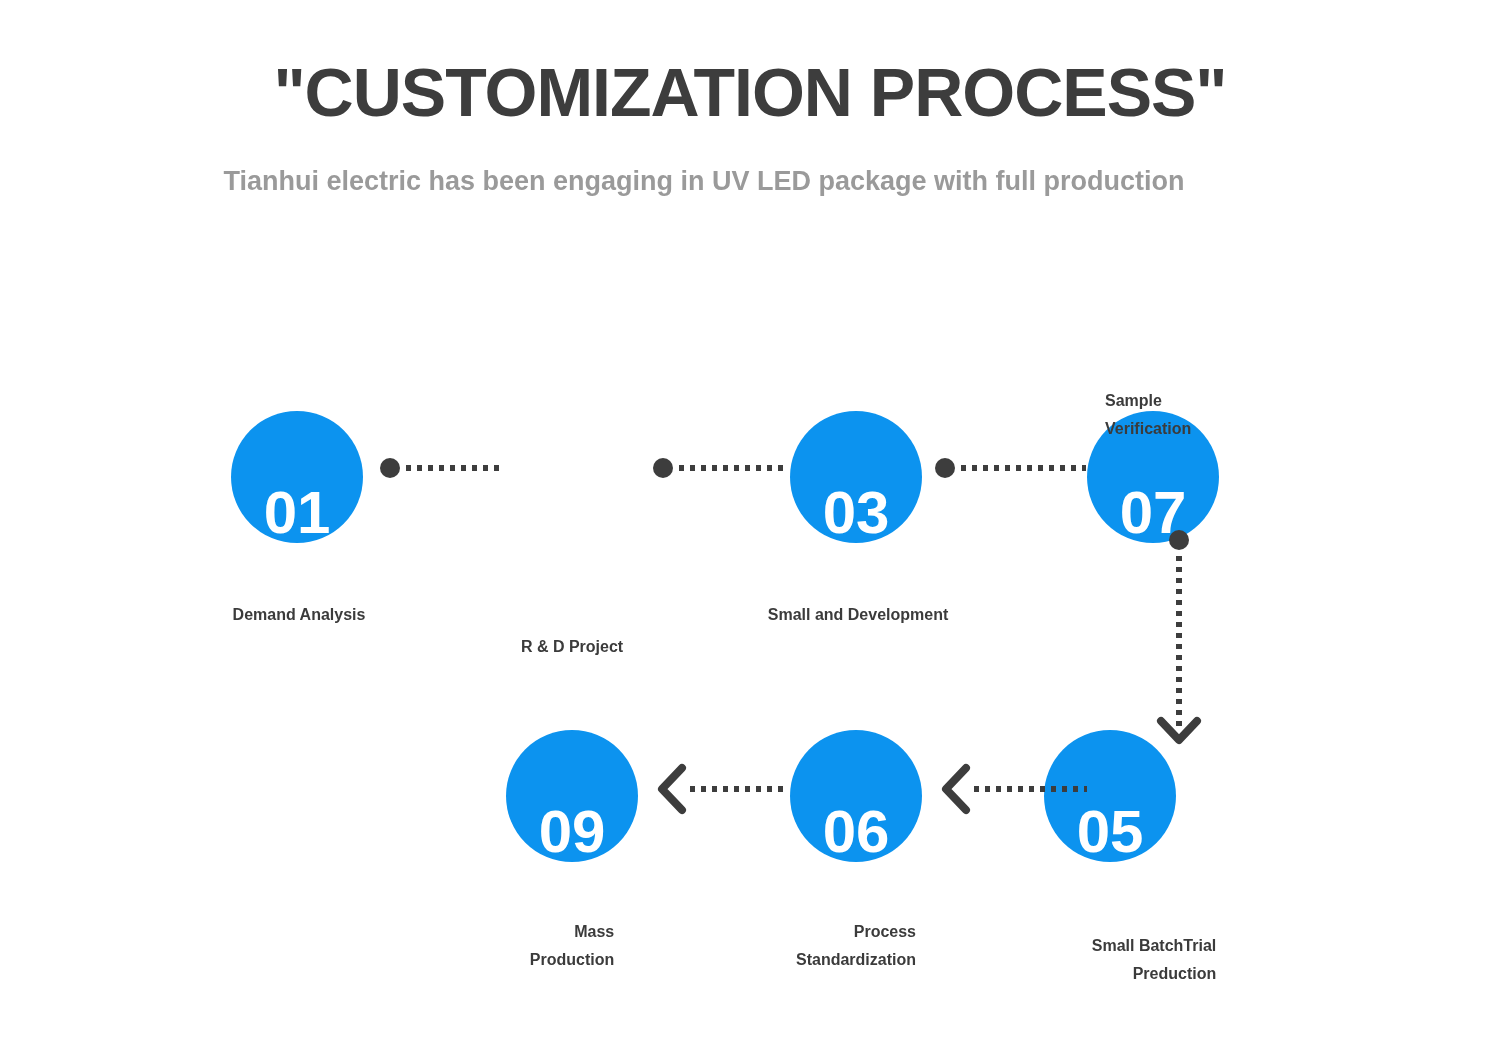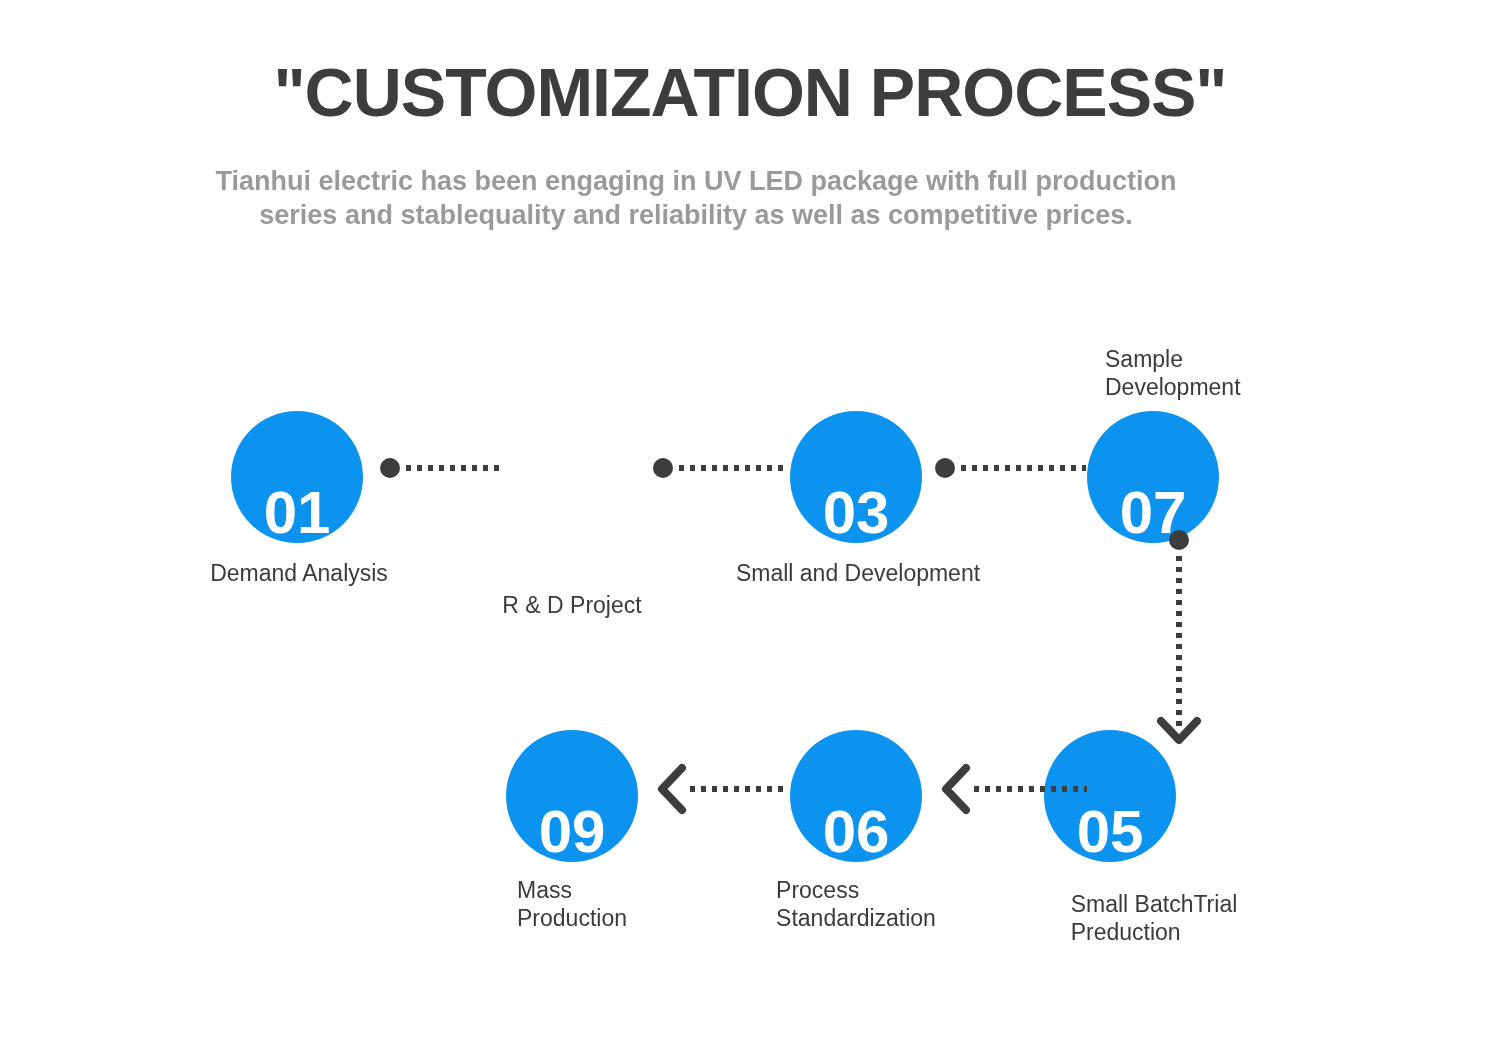--- a/index.html
+++ b/index.html
@@ -26,21 +26,21 @@
     text-align:center;
     font-size:68px;
     font-weight:bold;
     letter-spacing:-1px;
     color:var(--title-dark);
     line-height:1.0;
     white-space:nowrap;
   }
   .page-subtitle{
     position:absolute;
-    top:164px;left:0;width:1392px;
+    top:164px;left:8px;width:1392px;
     text-align:center;
     font-size:27px;
     font-weight:bold;
     color:var(--subtitle-gray);
     line-height:34px;
   }
   .step-circle{
     position:absolute;
     width:132px;height:132px;
     border-radius:50%;
@@ -48,27 +48,28 @@
     display:flex;align-items:flex-end;justify-content:center;
   }
   .step-number{
     color:#FFFFFF;
     font-size:60px;
     font-weight:bold;
     line-height:1;
   }
   .step-label{
     position:absolute;
-    font-size:23px;
-    font-weight:normal;
+    font-size:16px;
+    font-weight:bold;
     color:var(--label-dark);
     line-height:28px;
     white-space:nowrap;
+    margin-top:42px;
   }
-  .step-label.centered{transform:translateX(-50%);text-align:left;}
+  .step-label.centered{transform:translateX(-50%);text-align:right;}
   .connectors{
     position:absolute;top:0;left:0;
     pointer-events:none;
   }
   .dotline{
     stroke:var(--connector-dark);
     stroke-width:6;
     stroke-dasharray:5 6;
     fill:none;
   }
@@ -83,21 +84,20 @@
 </style>
 </head>
 <body>
 
 <div class="canvas">
 
   <h1 class="page-title">"CUSTOMIZATION PROCESS"</h1>
 
   <div class="page-subtitle">
     <div>Tianhui electric has been engaging in UV LED package with full production</div>
-    <div>series and stablequality and reliability as well as competitive prices.</div>
   </div>
 
   <div class="step-circle" style="left:231px;top:411px;">
     <span class="step-number">01</span>
   </div>
   <div class="step-circle" style="left:790px;top:411px;">
     <span class="step-number">03</span>
   </div>
   <div class="step-circle" style="left:1087px;top:411px;">
     <span class="step-number">07</span>
@@ -112,21 +112,21 @@
   <div class="step-circle" style="left:506px;top:730px;">
     <span class="step-number">09</span>
   </div>
 
   <div class="step-label centered" style="left:299px;top:559px;">Demand Analysis</div>
   <div class="step-label centered" style="left:572px;top:591px;">R &amp; D Project</div>
   <div class="step-label centered" style="left:858px;top:559px;">Small and Development</div>
 
   <div class="step-label" style="left:1105px;top:345px;text-align:left;">
     <div>Sample</div>
-    <div>Development</div>
+    <div>Verification</div>
   </div>
 
   <div class="step-label centered" style="left:1154px;top:890px;">
     <div>Small BatchTrial</div>
     <div>Preduction</div>
   </div>
 
   <div class="step-label centered" style="left:572px;top:876px;">
     <div>Mass</div>
     <div>Production</div>

